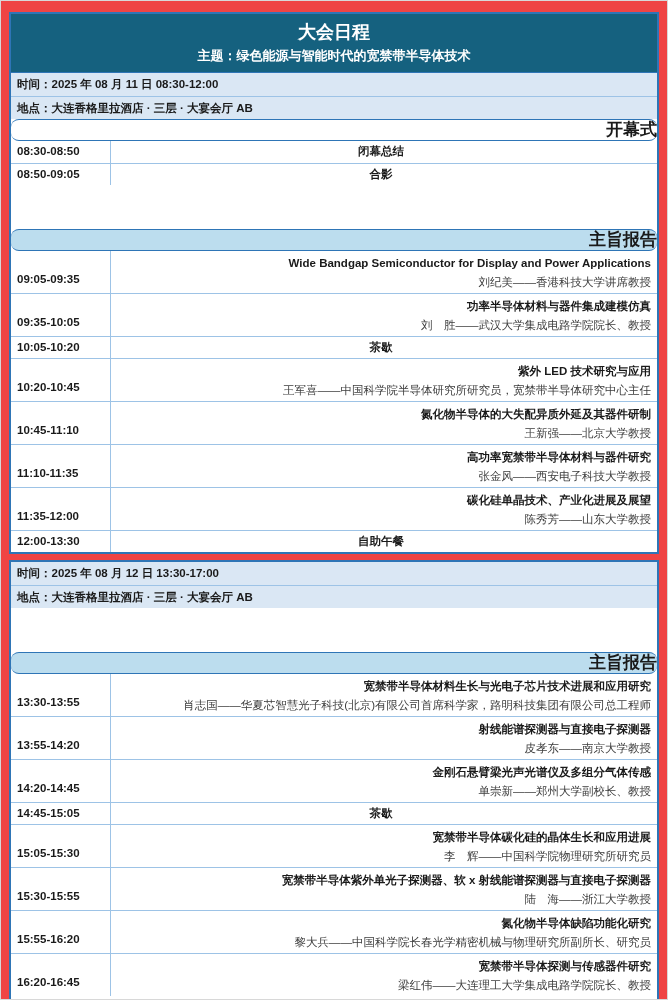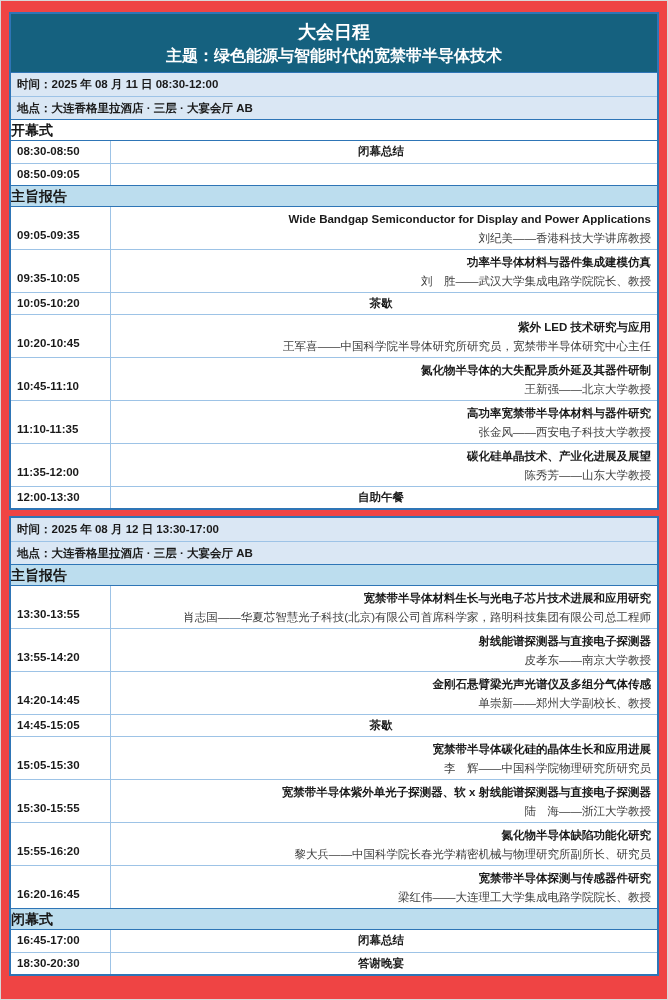--- a/index.html
+++ b/index.html
@@ -17,43 +17,43 @@
   .page{
     width:668px;height:1000px;border:1px solid var(--page-border);
     padding:11px 8px 0 8px;overflow:hidden;background:#ef4444;
   }
   .sched-table{border:2px solid var(--strong);margin-bottom:6px;background:#FFFFFF;}
   .main-header{
     background:var(--header-bg);color:var(--header-text);
     text-align:center;padding:4px 0 6px 0;border-bottom:1px solid var(--strong);
   }
   .main-title{font-size:18px;font-weight:bold;line-height:28px;}
-  .main-subtitle{font-size:16px;font-weight:bold;line-height:20px;}
+  .main-subtitle{font-size:13px;font-weight:bold;line-height:20px;}
   .row{display:flex;border-top:1px solid var(--line);background:#FFFFFF;}
   [data-session] > .row:first-child{border-top:none;}
   .main-header + [data-session] > .row:first-child{border-top:none;}
   .info-row{
     height:23px;line-height:22px;background:var(--info-bg);
     font-weight:bold;font-size:11.5px;padding-left:6px;display:block;
   }
   .section-row{
-    height:22px;line-height:20px;justify-content:flex-start;align-items:center;
-    font-weight:bold;font-size:14px;
-    border-top:1px solid var(--strong);border-bottom:1px solid var(--strong);
-  }
-  .section-row.highlight{background:var(--section-bg);}
+    height:22px;line-height:20px;justify-content:flex-end;align-items:center;
+    font-weight:bold;font-size:17px;
+    border-top:1px solid var(--strong);border-bottom:1px solid var(--strong);border-radius:8px;
+  }
+  .section-row.highlight{background:var(--section-bg);margin-top:44px;}
   .section-row.plain{background:#FFFFFF;}
   .section-row + .row{border-top:none;}
   .time-cell{
     flex:0 0 100px;width:100px;padding-left:6px;
     font-weight:bold;font-size:11.5px;border-right:1px solid var(--line);
   }
   .content-cell{flex:1;padding-left:12px;padding-right:6px;font-size:11.5px;min-width:0;text-align:right;}
   .content-cell.centered{text-align:center;font-weight:bold;padding-left:0;}
-  .event-row{height:22px;}
+  .event-row{height:22px;justify-content:flex-end;}
   .event-row .time-cell,.event-row .content-cell{line-height:21px;}
   .talk-row .time-cell{padding-top:18px;line-height:20px;}
   .talk-title{
     font-weight:bold;line-height:20px;padding-top:2px;
     white-space:nowrap;overflow:hidden;
   }
   .talk-speaker{
     color:var(--speaker);line-height:19px;padding-bottom:1px;
     white-space:nowrap;overflow:hidden;font-size:11.5px;
   }
@@ -72,20 +72,21 @@
         <div class="row info-row">地点：大连香格里拉酒店 · 三层 · 大宴会厅 AB</div>
         <div class="row section-row plain">
           <span class="section-label">开幕式</span>
         </div>
         <div class="row event-row">
           <div class="cell time-cell">08:30-08:50</div>
           <div class="content-cell centered">闭幕总结</div>
         </div>
         <div class="row event-row">
           <div class="cell time-cell">08:50-09:05</div>
+          <div class="content-cell centered">合影</div>
         </div>
         <div class="row section-row highlight">
           <span class="section-label">主旨报告</span>
         </div>
         <div class="row talk-row">
           <div class="cell time-cell">09:05-09:35</div>
           <div class="content-cell">
             <div class="talk-title">Wide Bandgap Semiconductor for Display and Power Applications</div>
             <div class="talk-speaker">刘纪美——香港科技大学讲席教授</div>
           </div>

